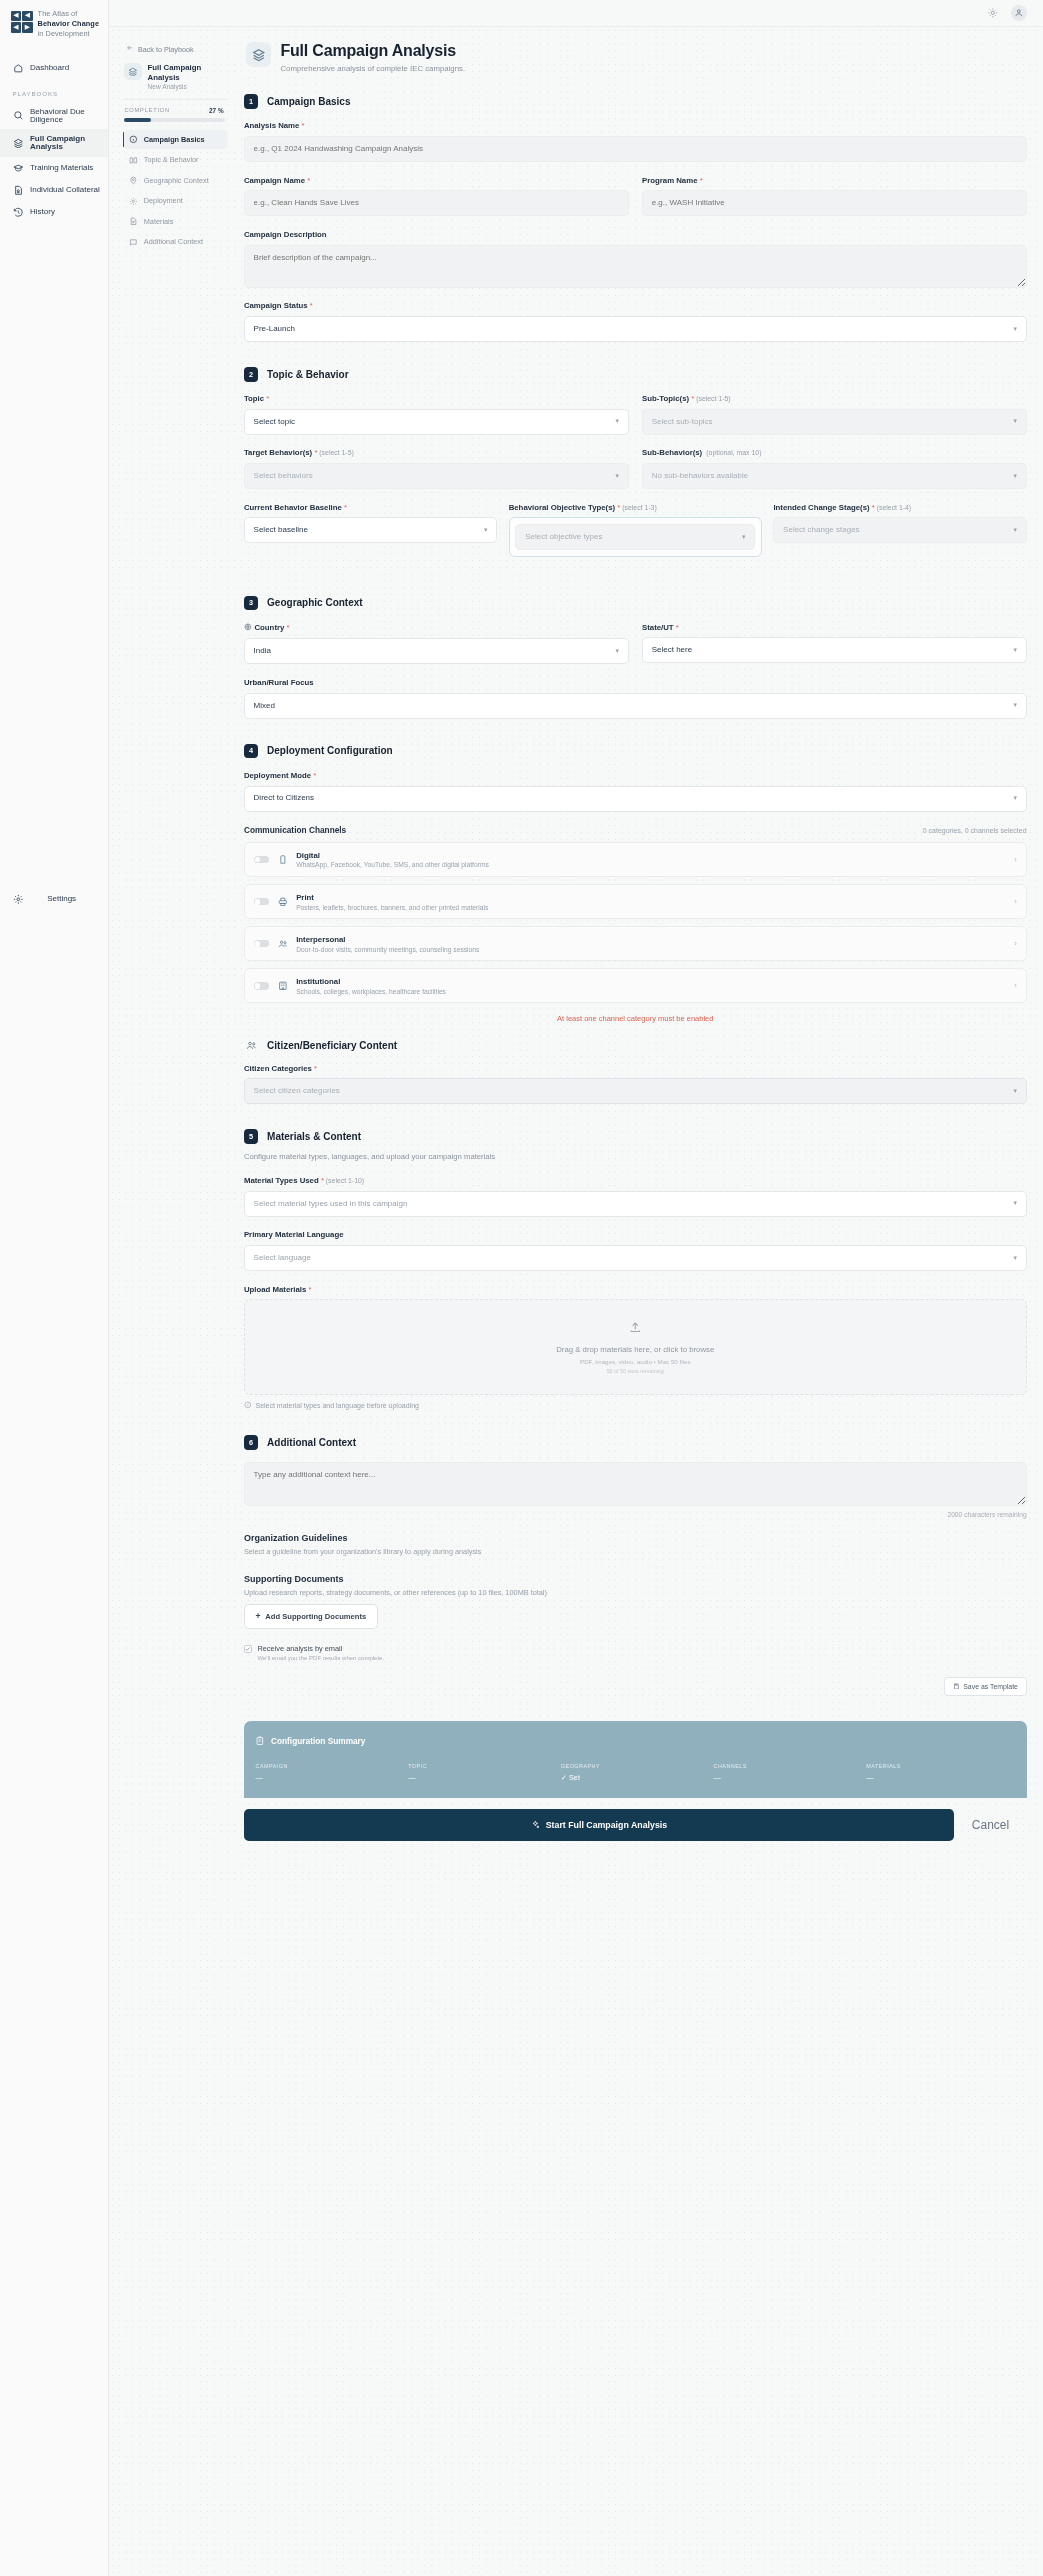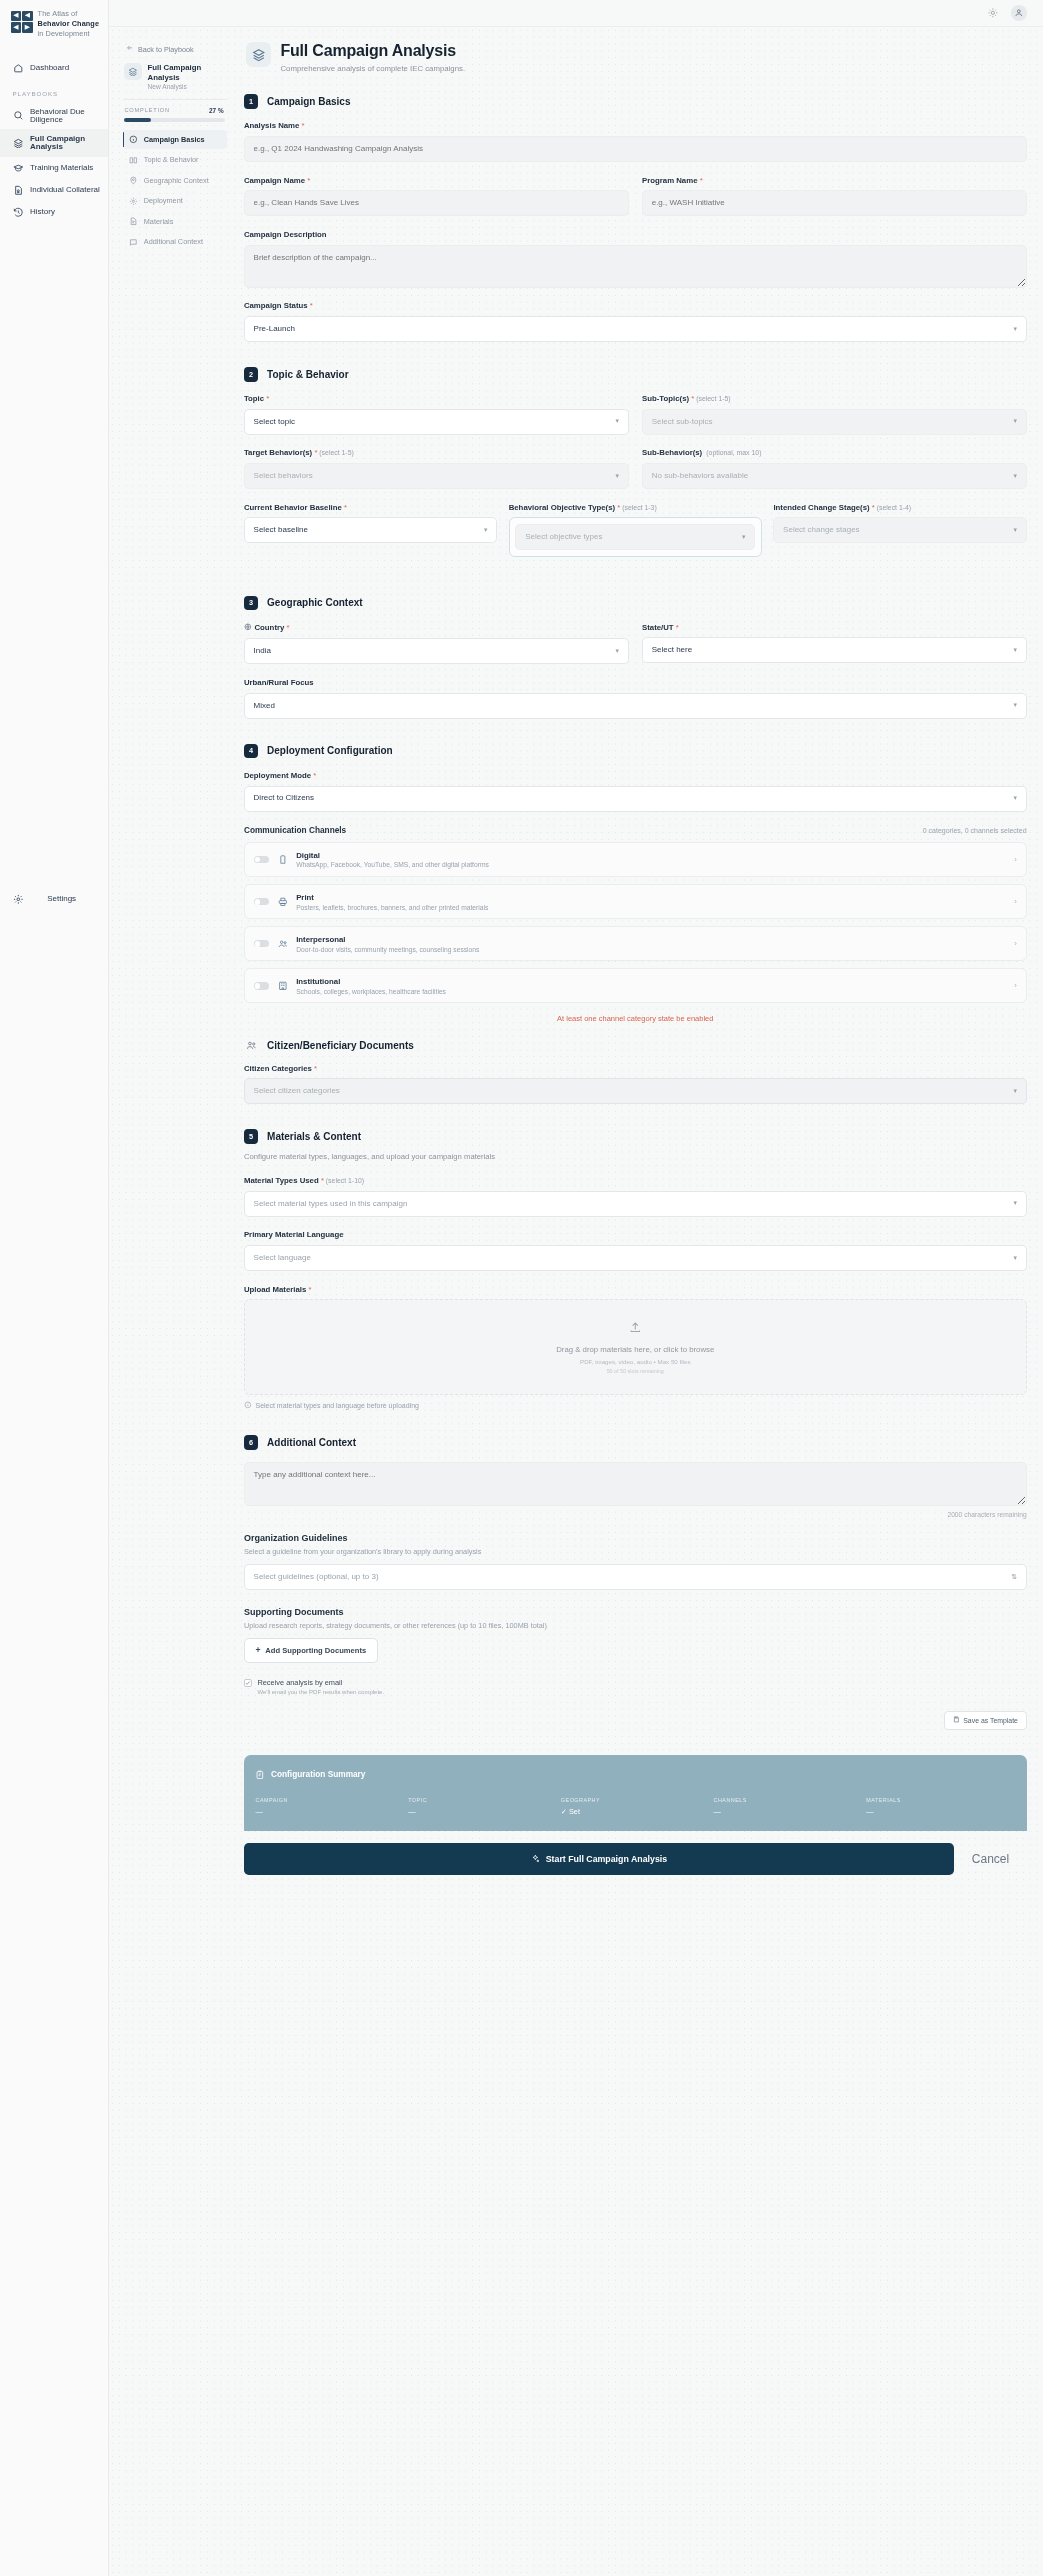--- a/index.html
+++ b/index.html
@@ -687,32 +687,32 @@
                   <path d="M8 7h3M13 7h3M8 11h3M13 11h3M10 21v-4h4v4"></path>
                 </svg>
               </span>
             <span class="ch-text">
               <span class="ch-name" style="display:block">Institutional</span>
               <span class="ch-desc" style="display:block">Schools, colleges, workplaces, healthcare facilities</span>
             </span>
             <span class="ch-chev">›</span>
           </div>
 
-          <div class="channel-warn">At least one channel category state be enabled</div>
+          <div class="channel-warn">At least one channel category must be enabled</div>
 
           <div class="sec-head" style="margin-bottom:10.6px">
             <span class="sec-num plain">
                 <svg viewBox="0 0 24 24" fill="none" stroke="currentColor" stroke-width="2">
                   <circle cx="9" cy="8" r="3"></circle>
                   <path d="M3 20c0-3.2 2.7-5 6-5s6 1.8 6 5"></path>
                   <circle cx="17.5" cy="9" r="2.4"></circle>
                   <path d="M16 14.5c2.6 0 4.5 1.5 4.5 4"></path>
                 </svg>
               </span>
-            <span class="sec-title">Citizen/Beneficiary Documents</span>
+            <span class="sec-title">Citizen/Beneficiary Content</span>
           </div>
 
           <div class="field">
             <label class="label"><span>Citizen Categories</span> <span class="req">*</span></label>
             <div class="select muted" style="border:1px solid #dfe6ea">
               <span>Select citizen categories</span>
               <span class="chev">▾</span>
             </div>
           </div>
         </div>
@@ -769,24 +769,20 @@
             <span class="sec-num">6</span>
             <span class="sec-title">Additional Context</span>
           </div>
 
           <textarea class="textarea tall" placeholder="Type any additional context here..." style=""></textarea>
           <div class="char-count">2000 characters remaining</div>
 
           <div style="margin-top:15.5px">
             <div class="sub-title">Organization Guidelines</div>
             <div class="sub-desc">Select a guideline from your organization's library to apply during analysis</div>
-            <div class="select white">
-              <span style="color:#9aa3ac">Select guidelines (optional, up to 3)</span>
-              <span class="chev">⇅</span>
-            </div>
           </div>
 
 
           <div style="margin-top:17.4px">
             <div class="sub-title">Supporting Documents</div>
             <div class="sub-desc">Upload research reports, strategy documents, or other references (up to 10 files, 100MB total)</div>
             <button class="btn-outline">
               <span class="plus">+</span>
               <span>Add Supporting Documents</span>
             </button>

